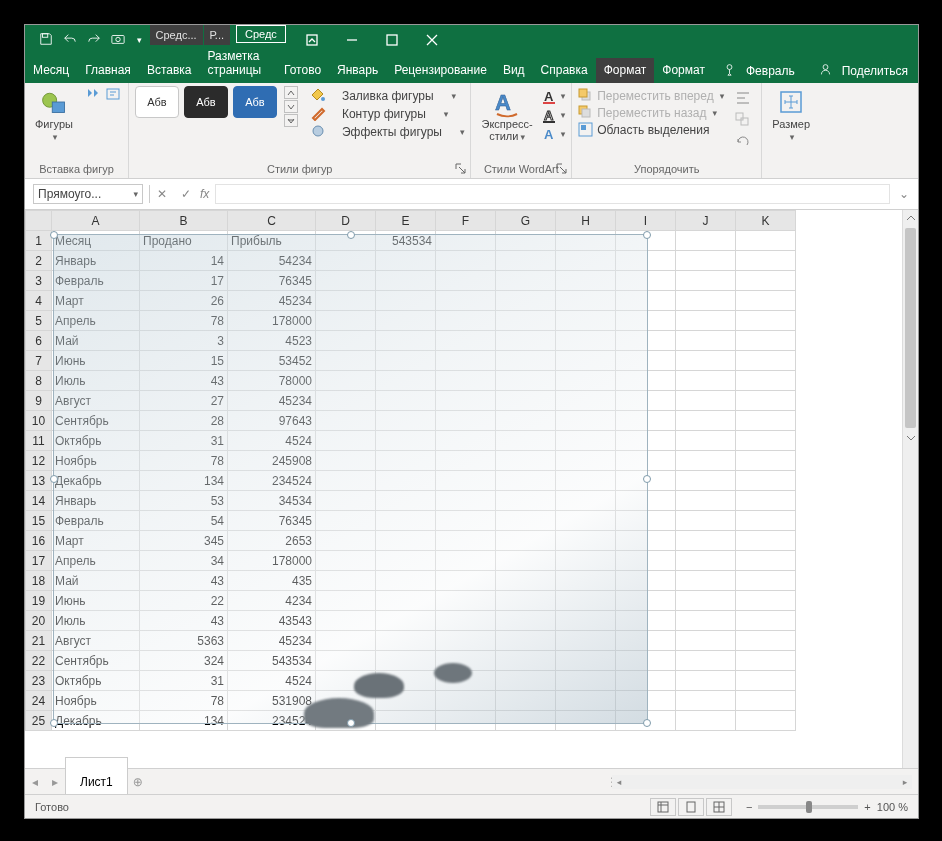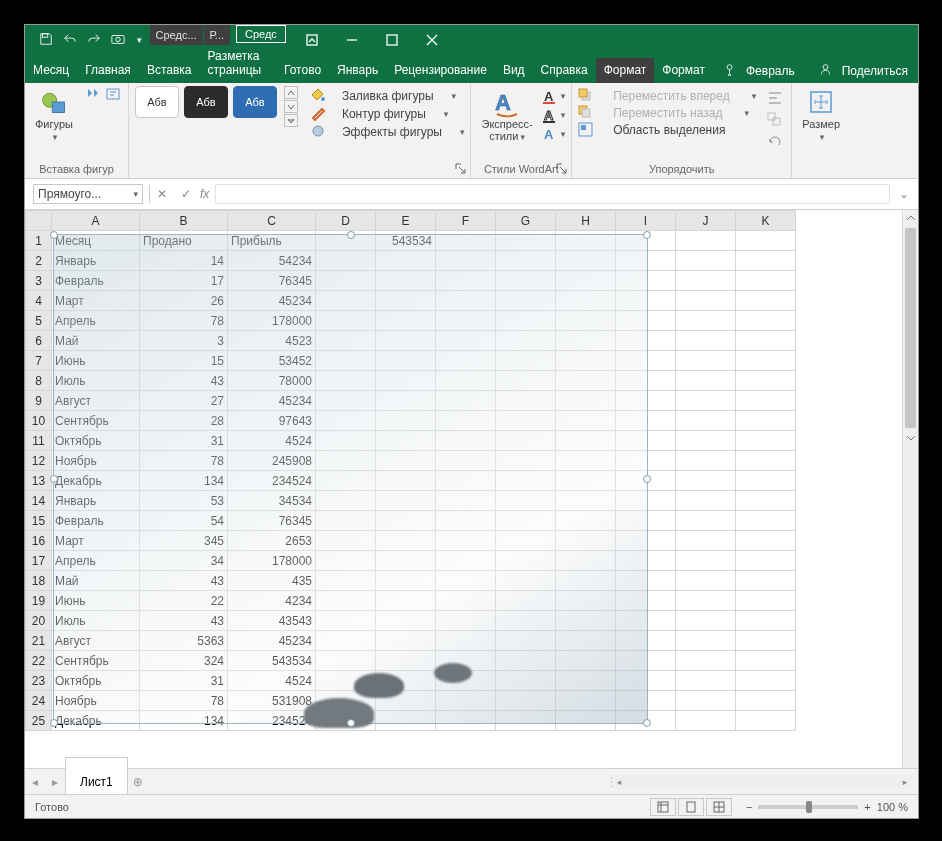--- a/index.html
+++ b/index.html
@@ -42,21 +42,21 @@
 .vlist { display:flex; flex-direction:column; gap:3px; padding-top:2px; }
 .vlist .row { display:flex; align-items:center; gap:16px; font-size:12px; color:#444; }
 .vlist svg { width:15px; height:15px; }
 .dd { font-size:9px; color:#666; margin-left:2px;}
 .wa-big { display:flex; flex-direction:column; align-items:center; padding:2px 4px; }
 .wa-big svg { width:30px; height:30px; }
 .wa-col { display:flex; flex-direction:column; gap:3px; padding-top:2px; }
 .wa-col div { display:flex; align-items:center; gap:1px; }
 .wa-col svg { width:16px; height:16px; }
 .arr-list { display:flex; flex-direction:column; gap:2px; padding-top:2px; font-size:12px; }
-.arr-list .row { display:flex; align-items:center; gap:20px; color:#b0b0b0; }
+.arr-list .row { display:flex; align-items:center; gap:4px; color:#b0b0b0; }
 .arr-list .row.en { color:#444; }
 .arr-list svg { width:15px; height:15px; }
 .arr-side { display:flex; flex-direction:column; gap:2px; margin-left:4px; padding-top:2px;}
 .arr-side div{width:20px;height:20px;display:flex;align-items:center;justify-content:center;}
 .arr-side svg { width:16px; height:16px; }
 
 .fbar { height:31px; border-bottom:1px solid #d0d0d0; display:flex; align-items:center; font-size:12px; }
 .namebox { width:110px; border:1px solid #c8c8c8; margin:0 6px 0 8px; padding:2px 4px; display:flex; justify-content:space-between; align-items:center; color:#444; }
 .fbtn { width:24px; text-align:center; color:#888; }
 .fx { font-style:italic; color:#888; margin:0 6px 0 2px; }
@@ -244,20 +244,21 @@
             </div>
           <div class="row">
               <svg viewBox="0 0 15 15">
                 <circle cx="7" cy="7" r="5" fill="#b8cde0" stroke="#6a8fb0"></circle>
               </svg>
               <span>Эффекты фигуры</span>
               <span class="dd">▾</span>
             </div>
         </div>
       </div>
+      <div class="group-label">Стили фигур</div>
       <div class="launcher"><svg viewBox="0 0 11 11">
             <path d="M1 1h5M1 1v5M4 4l6 6M10 6v4h-4"></path>
           </svg></div>
     </div>
 
     <div class="group">
       <div class="group-body">
         <div class="wa-big">
           <svg viewBox="0 0 30 30">
               <text x="3" y="22" font-size="22" font-weight="bold" fill="#4a8ac9" stroke="#2a5a90" stroke-width="0.5">A</text>

